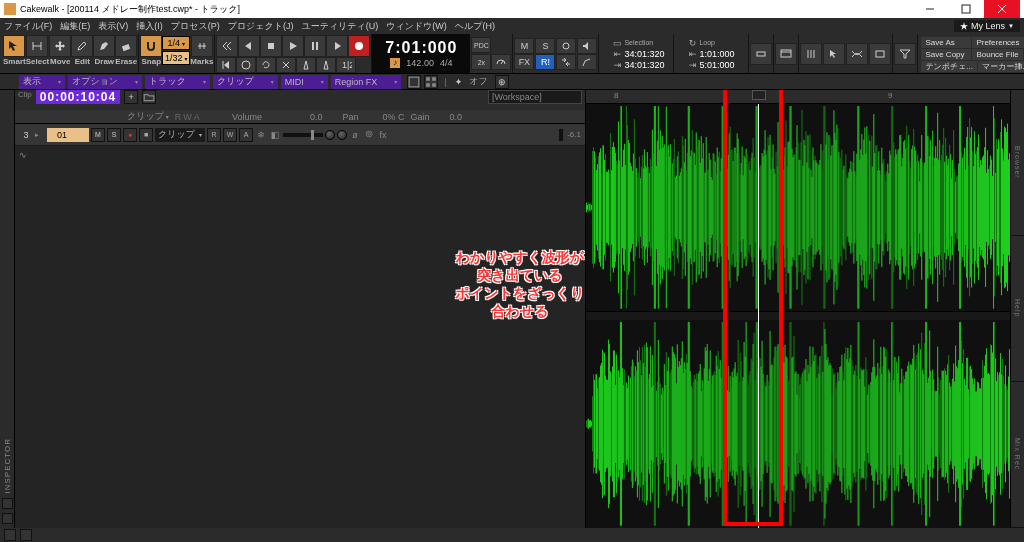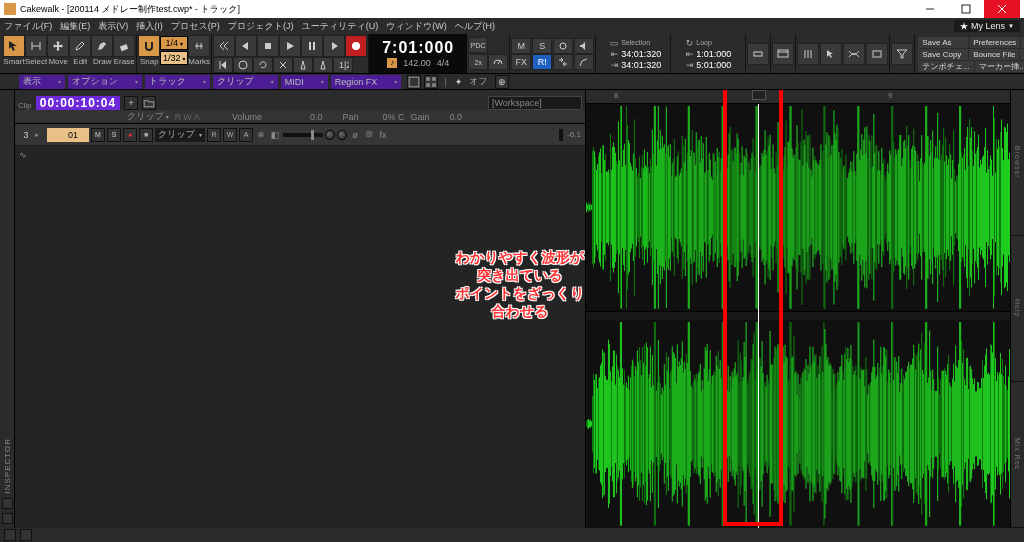--- a/index.html
+++ b/index.html
@@ -35,21 +35,21 @@
   .menubar{height:16px;background:#2b2b2b;display:flex;align-items:center;padding:0 4px;gap:8px;color:#ccc;}
   .menubar .spacer{flex:1;}
   .mylens{display:flex;align-items:center;gap:3px;color:#eee;background:#1a1a1a;padding:1px 6px;margin-left:6px;}
   .mylens .lens-ico{width:8px;height:8px;}
   
   .controlbar{height:40px;background:#2b2b2b;display:flex;align-items:stretch;padding:0 2px;border-bottom:1px solid #000;}
   .tb-group{display:flex;flex-direction:column;border-right:1px solid #141414;padding:1px 1px;position:relative;}
   .tb-row{display:flex;gap:0px;}
   .tb-btn{width:22px;height:22px;background:#3a3a3a;border:1px solid #222;display:flex;align-items:center;justify-content:center;color:#ccc;}
   .tb-btn.small{width:20px;height:16px;}
-  .tb-label{font-size:8px;color:#bbb;text-align:left;line-height:9px;overflow:hidden;white-space:nowrap;}
+  .tb-label{font-size:8px;color:#bbb;text-align:left;line-height:9px;overflow:hidden;white-space:nowrap;font-weight:bold;}
   .tb-split{width:28px;height:14px;background:var(--bg-orange);color:#000;display:flex;align-items:center;justify-content:center;font-size:8px;border:1px solid #000;}
   .tb-split.light{background:var(--bg-orange-light);}
   .tb-split .arr{margin-left:2px;font-size:6px;}
   .tb-btn svg{width:12px;height:12px;}
   .tb-btn.orange{background:var(--bg-orange);color:#222;}
   .tb-btn.red{background:#c02020;}
   
   .timebox{min-width:98px;background:#0a0a0a;color:#fff;display:flex;flex-direction:column;align-items:center;justify-content:center;gap:1px;padding:0 4px;}
   .timebox .big{font-size:16px;font-weight:bold;letter-spacing:1px;color:#fff;}
   .timebox .row2{display:flex;gap:6px;color:#aaa;font-size:9px;align-items:center;}
@@ -77,21 +77,21 @@
   .inspector-strip .sq{width:11px;height:11px;background:#333;border:1px solid #111;}
   
   .track-pane{width:570px;background:#242424;display:flex;flex-direction:column;}
   
   .track-colhead{height:14px;background:#333;display:flex;align-items:center;gap:6px;padding:0 6px;color:#888;font-size:8px;border-bottom:1px solid #000;}
   .colhead-item{display:flex;align-items:center;gap:2px;}
   
   .track-row{height:22px;background:#363636;display:flex;align-items:center;padding:0 4px;gap:2px;border-bottom:1px solid #1a1a1a;}
   .track-row .idx{width:14px;text-align:center;color:#ccc;}
   .track-row .chev{width:10px;color:#888;font-size:7px;}
-  .track-row .name{width:42px;background:#e8c088;color:#000;padding:0 21px;height:14px;line-height:14px;}
+  .track-row .name{width:42px;background:#e8c088;color:#000;padding:0 10px;height:14px;line-height:14px;}
   .mini-btn{width:14px;height:14px;background:#333;border:1px solid #111;display:flex;align-items:center;justify-content:center;color:#aaa;font-size:7px;}
   .mini-btn.m{color:#ccc;}
   .mini-btn.s{color:#ccc;}
   .mini-btn.dot{color:#e83030;}
   .track-row .clip-dd{width:50px;height:14px;background:#1a1a1a;display:flex;align-items:center;padding:0 3px;color:#aaa;font-size:8px;}
   .track-row .sm-ico{width:12px;height:12px;display:flex;align-items:center;justify-content:center;color:#888;}
   .track-row .knob-ctrl{display:flex;align-items:center;gap:3px;}
   .knob{width:10px;height:10px;border-radius:50%;background:radial-gradient(circle at 40% 35%,#666,#222);border:1px solid #000;}
   .meter-sm{width:4px;height:12px;background:#111;margin-left:auto;}
   .db-val{color:#888;font-size:8px;margin-left:2px;}
@@ -565,21 +565,21 @@
 <div class="lower">
 
   <div class="inspector-strip">
     <div class="lab">INSPECTOR</div>
     <div class="sq"></div>
     <div class="sq"></div>
   </div>
 
   <div class="track-pane">
 
-     <div style="height:20px;background:#2b2b2b;display:flex;align-items:flex-end;padding:0 3px;gap:4px;">
+     <div style="height:20px;background:#2b2b2b;display:flex;align-items:flex-start;padding:0 3px;gap:4px;">
         <span style="font-size:8px;color:#888;">Clip</span>
         <div class="tv-time">00:00:10:04</div>
         <div class="plus-btn">+</div>
         <div class="plus-btn">
           <svg viewBox="0 0 10 10">
             <path d="M1 3 L4 3 L5 4 L9 4 L9 8 L1 8 Z" fill="none" stroke="#888"></path>
           </svg>
         </div>
         <div class="spacer" style="flex:1;"></div>
         <div class="workspace-box">

